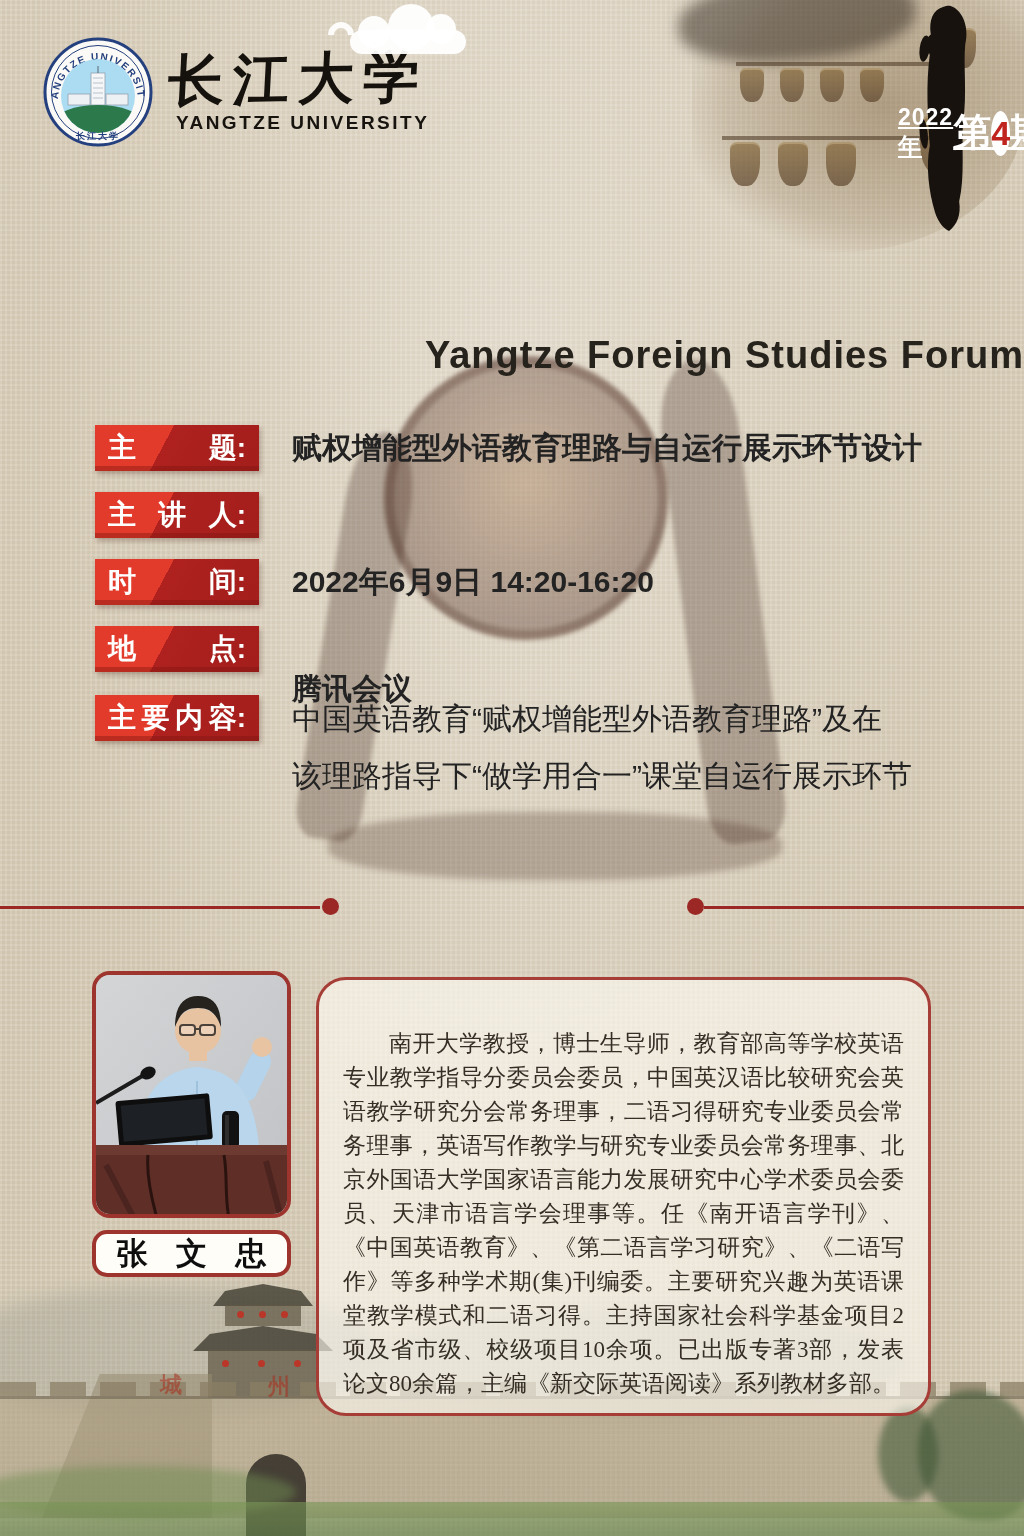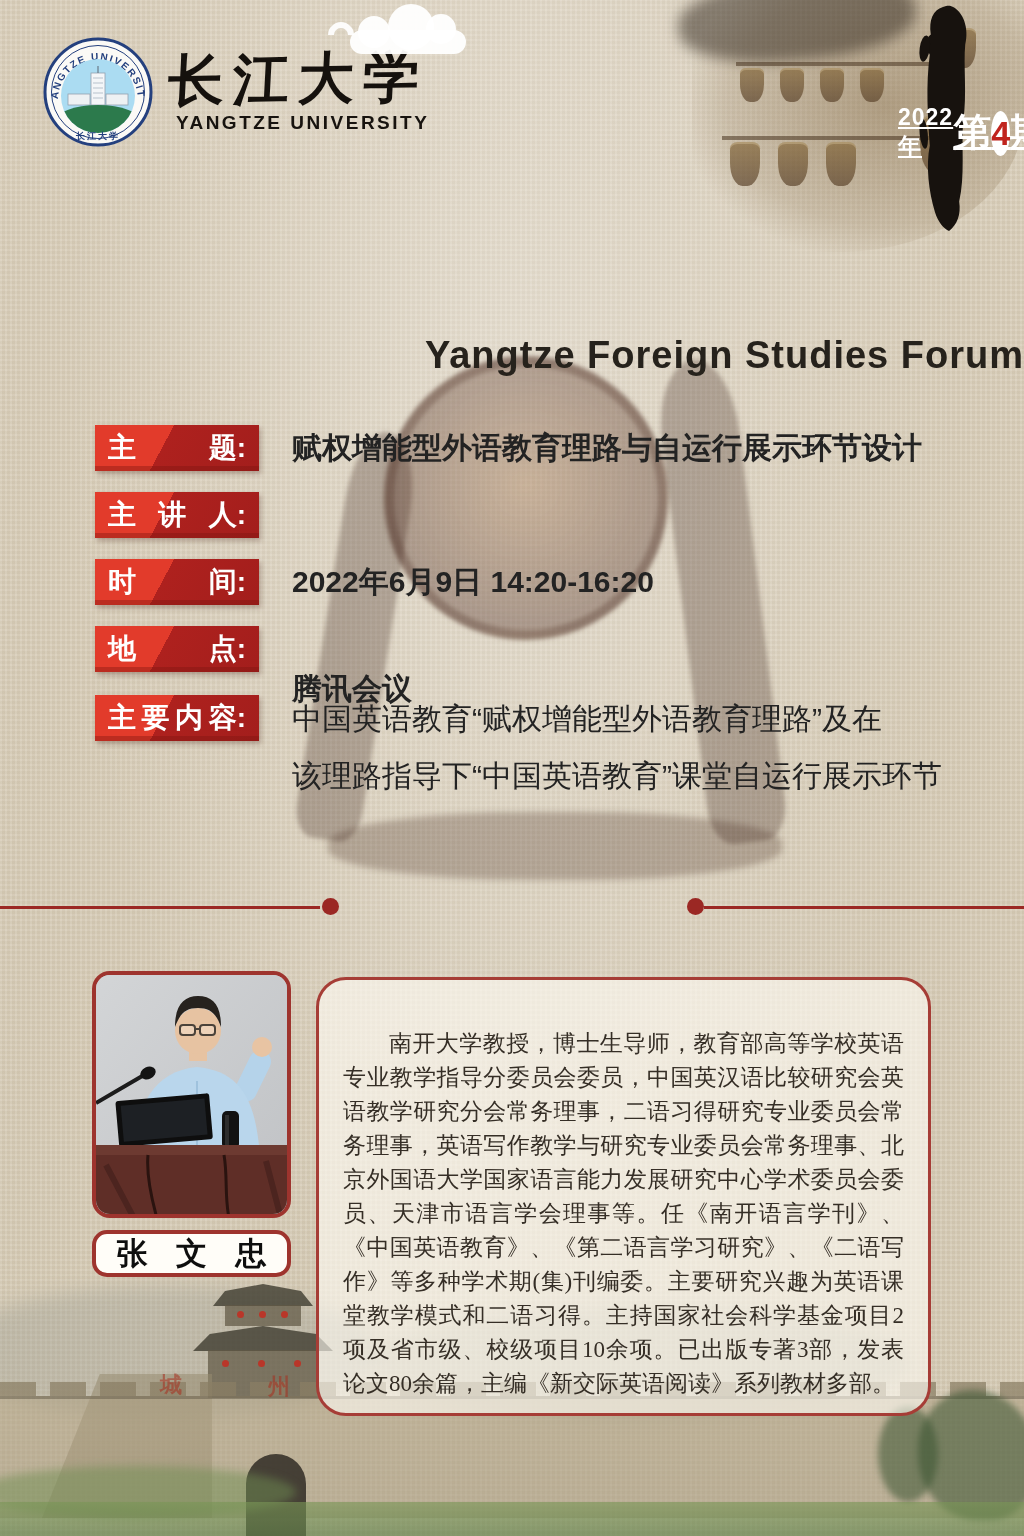--- a/index.html
+++ b/index.html
@@ -279,21 +279,21 @@
   <div class="info-value" style="top:626px;margin-top:40px;">腾讯会议</div>
 
   <div class="info-label" style="top:695px;">
     <span>主</span>
       <span>要</span>
       <span>内</span>
       <span>容:</span>
   </div>
   <div class="info-value-multi">
     <div>中国英语教育“赋权增能型外语教育理路”及在</div>
-    <div>该理路指导下“中国英语教育”课堂自运行展示环节</div>
+    <div>该理路指导下“做学用合一”课堂自运行展示环节</div>
   </div>
 
   <div class="rule left"></div>
   <div class="rule right"></div>
   <div class="dot left"></div>
   <div class="dot right"></div>
 
   <div class="abs photo-card">
     <svg width="199" height="247" viewBox="0 0 199 247">
       <defs>

